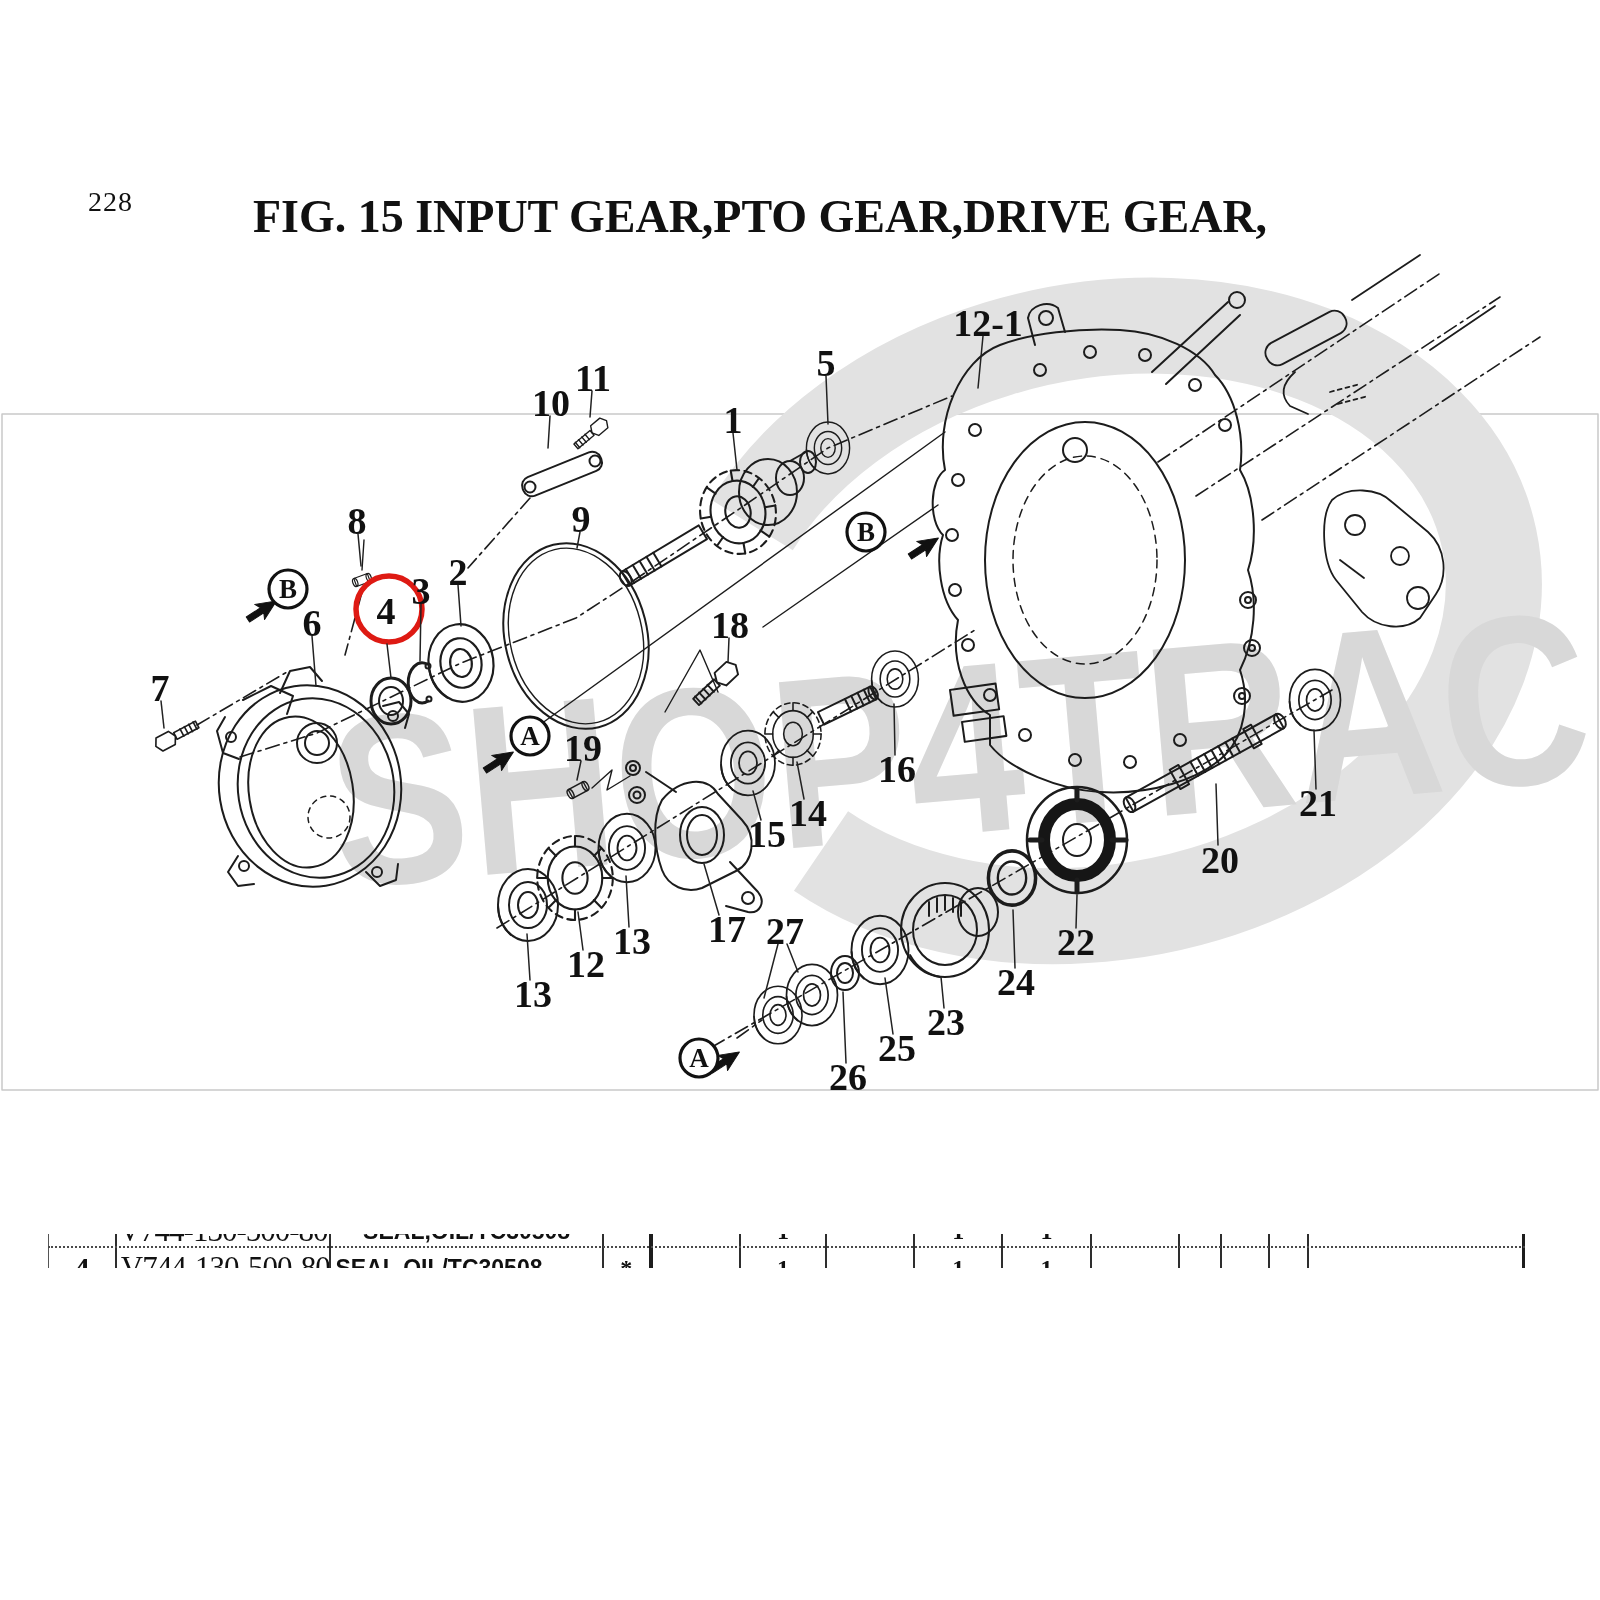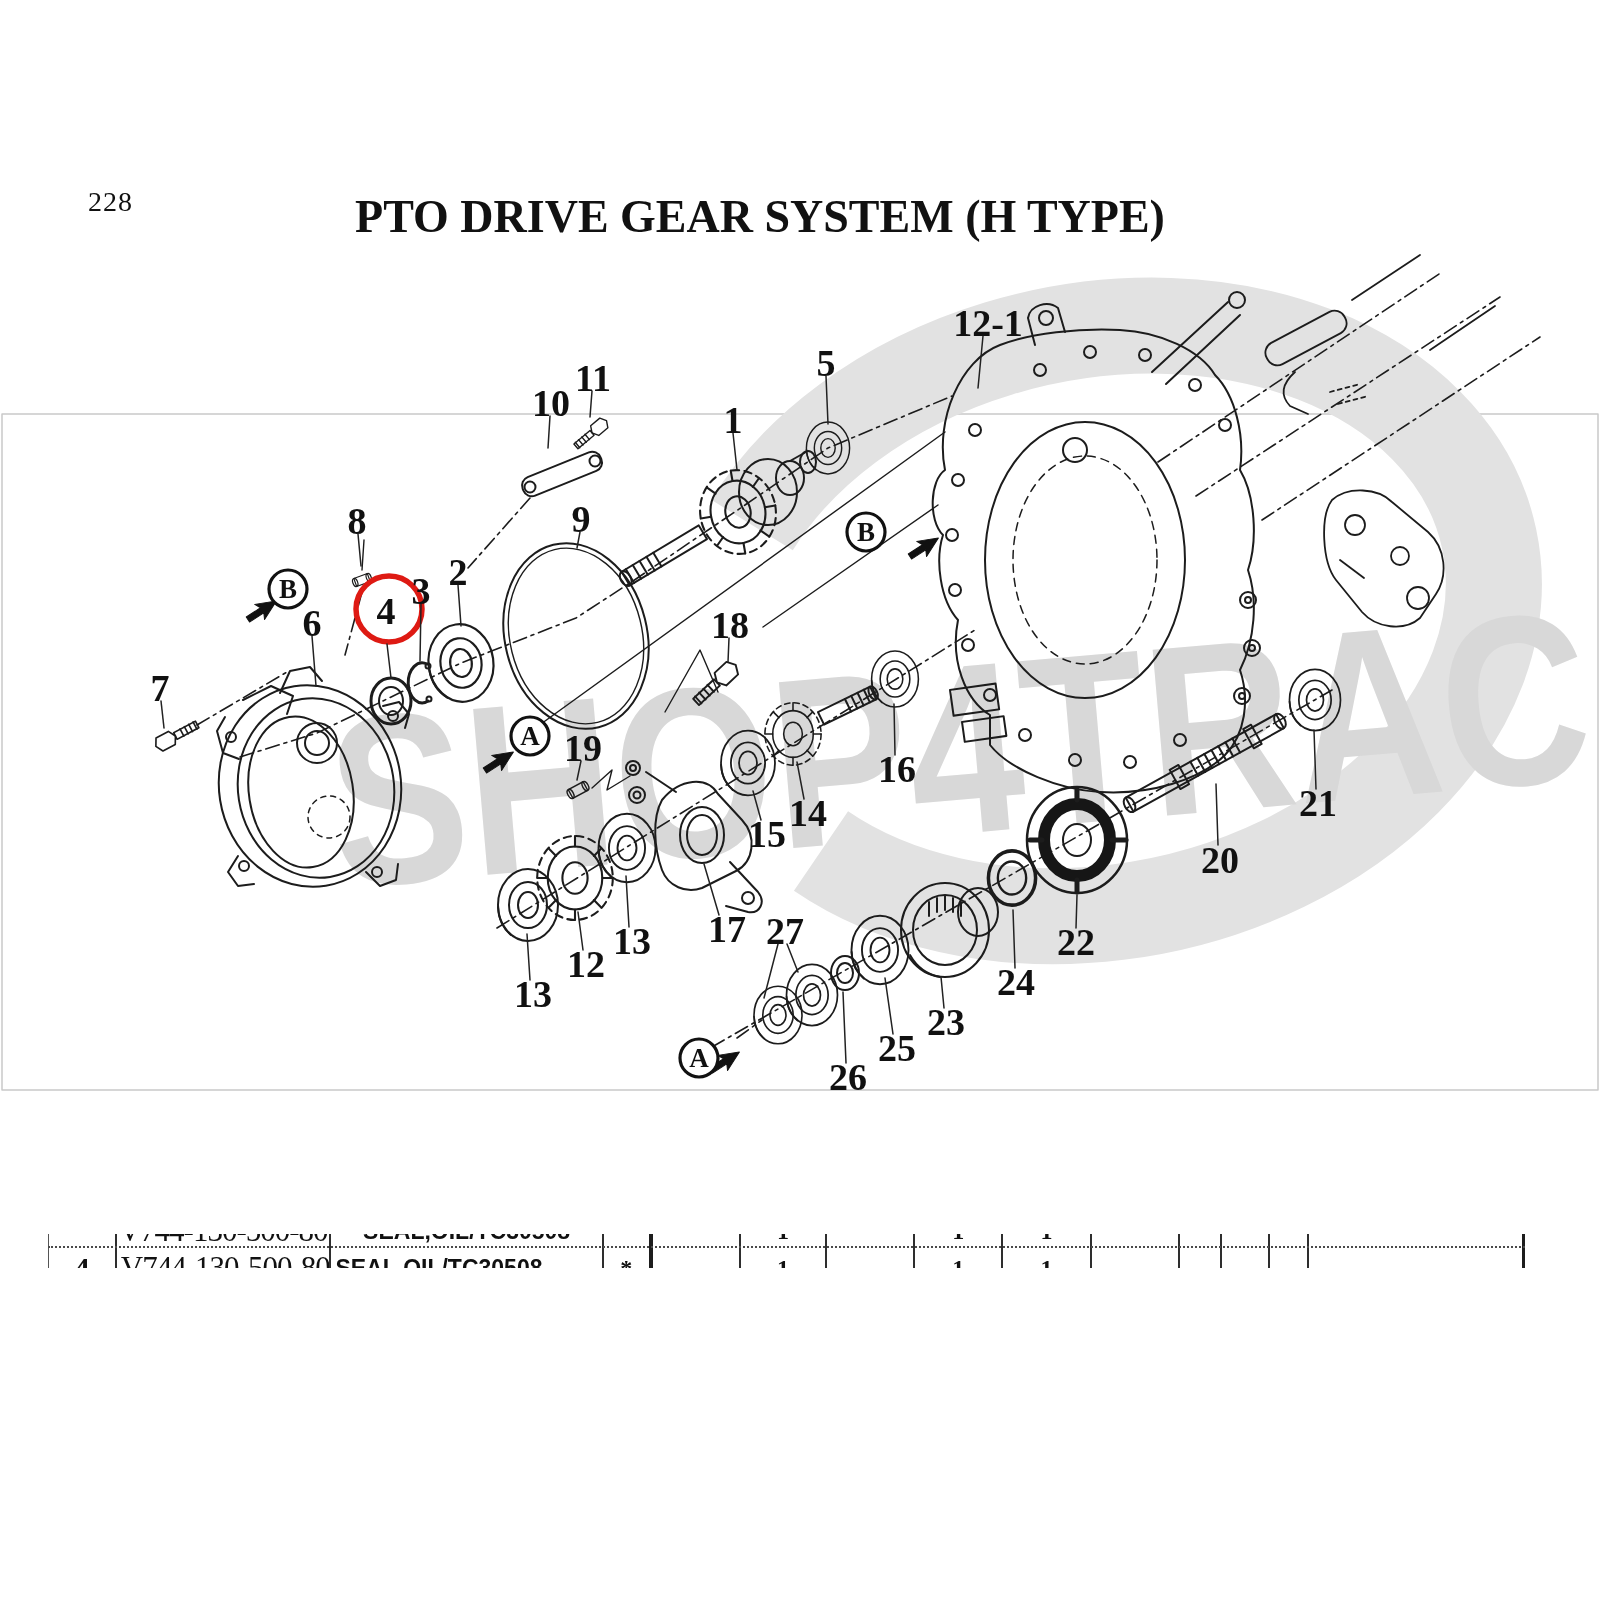--- a/index.html
+++ b/index.html
@@ -31,21 +31,21 @@
   .al-left{justify-content:flex-start;padding-left:4px;}
 </style>
 </head>
 <body>
 
 <div class="page">
 
   <div class="page-number">228</div>
 
   <div class="title">
-    <div>PTO DRIVE GEAR SYSTEM (H TYPE)</div>
+    <div>FIG. 15  INPUT GEAR,PTO GEAR,DRIVE GEAR,</div>
   </div>
 
   <svg class="diagram" width="1600" height="1600" viewBox="0 0 1600 1600" fill="none" stroke="#1c1c1c" stroke-width="2" stroke-linecap="round" stroke-linejoin="round">
 
     <defs>
       <g id="sym-bearing">
         <ellipse rx="30" ry="36"></ellipse>
         <ellipse rx="19" ry="23"></ellipse>
         <ellipse rx="10" ry="13"></ellipse>
         <path d="M -30 2 a30 36 0 0 0 13 28"></path>

